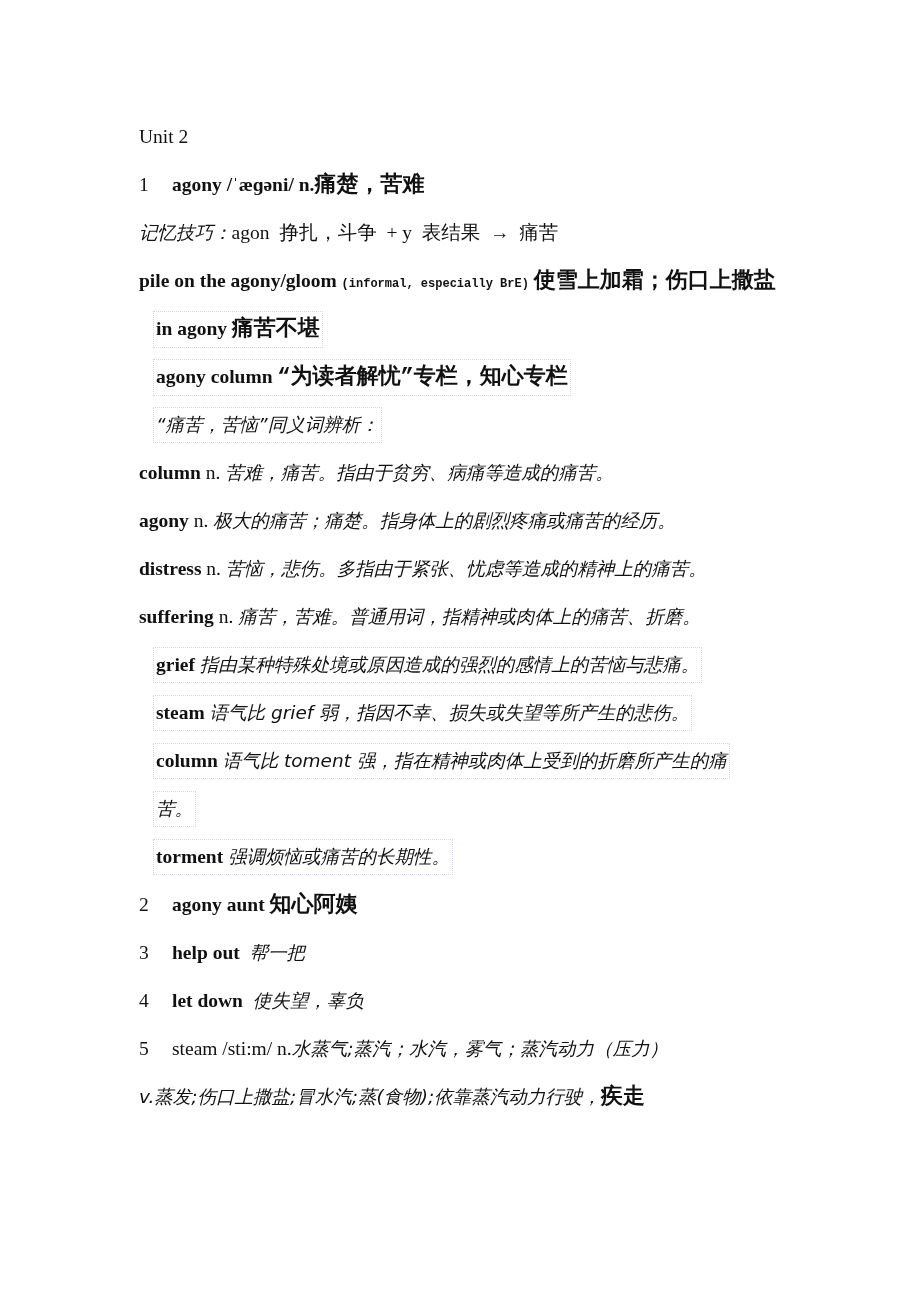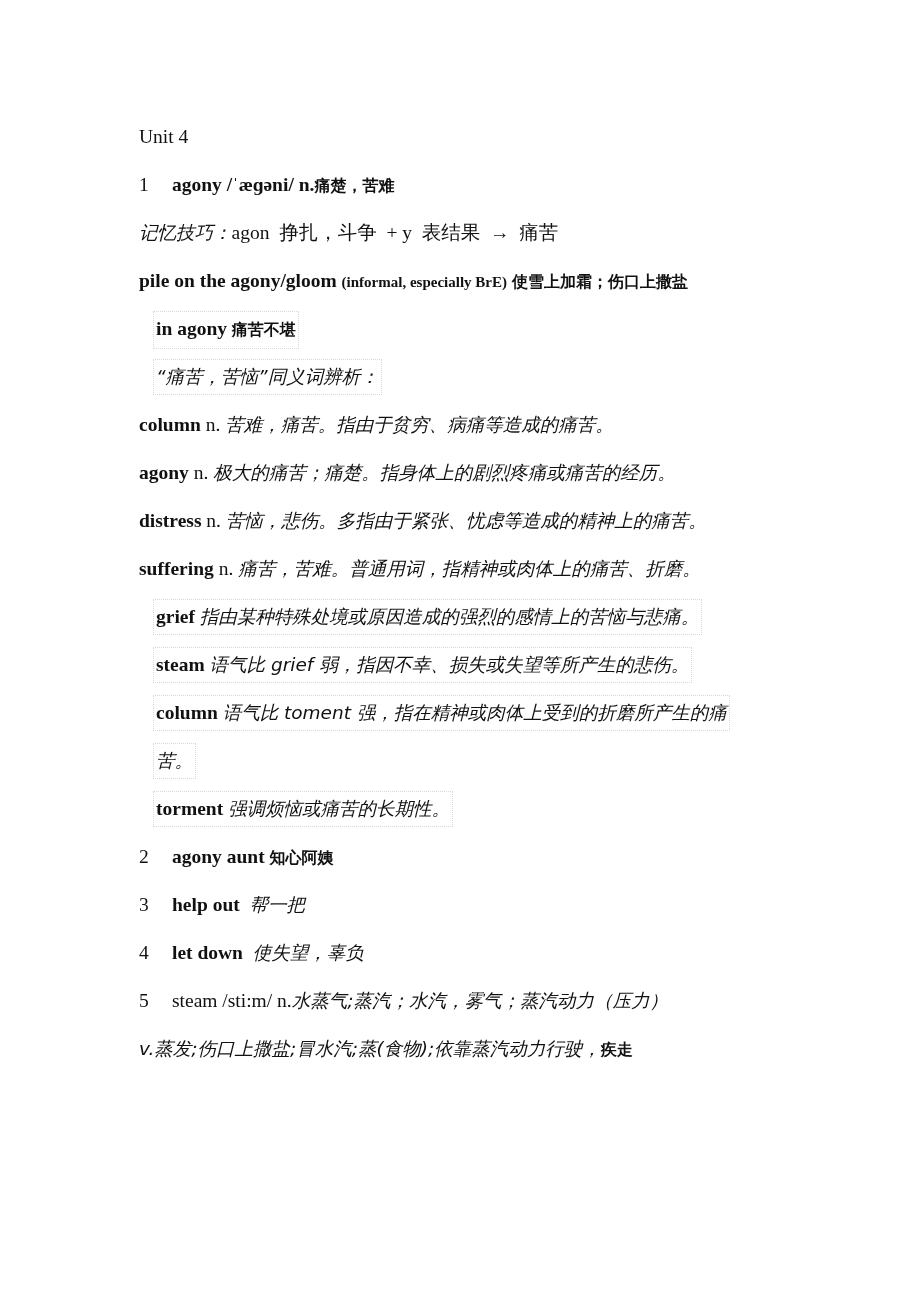--- a/index.html
+++ b/index.html
@@ -4,31 +4,31 @@
 <style>
   html, body { margin: 0; padding: 0; background: #ffffff; }
   body { width: 920px; height: 1302px; position: relative; overflow: hidden;
          font-family: "Liberation Serif", "DejaVu Serif", serif; color: #111111; }
   .page { position: absolute; left: 139px; top: 122px; width: 660px; }
   .line { height: 48px; line-height: 30px; font-size: 19.5px; white-space: nowrap; position: relative; }
   .line > .box { display: inline-block; }
   .dotted { outline: 1px dotted #d6d6e6; outline-offset: 2px; margin-left: 17px; }
   .b { font-weight: bold; }
   .num { display: inline-block; width: 33px; }
-  .small { font-family: Liberation Serif, serif; font-size: 15px; font-weight: bold; }
+  .small { font-family: Liberation Mono, monospace; font-size: 12px; font-weight: bold; }
   .cn { font-family: "DejaVu Sans", sans-serif; font-size: 18.5px; font-style: italic; }
-  .cnb { font-family: Liberation Mono, monospace; font-size: 16px; font-weight: bold; }
+  .cnb { font-family: Liberation Mono, monospace; font-size: 22px; font-weight: bold; }
 </style>
 </head>
 <body>
 
 <div class="page">
 
   <div class="line">
-    <span>Unit 4</span>
+    <span>Unit 2</span>
   </div>
 
   <div class="line">
     <span class="num">1</span><span class="b">agony /ˈæɡəni/ n.</span><span class="cnb">痛楚，苦难</span>
   </div>
 
   <div class="line">
     <span class="cn">记忆技巧：</span><span style="white-space:pre">agon  挣扎，斗争  + y  表结果  →  痛苦</span>
   </div>
 
@@ -38,20 +38,26 @@
     <span class="cnb">使雪上加霜；伤口上撒盐</span>
   </div>
 
   <div class="line">
     <span class="box dotted">
       <span class="b">in agony</span>
       <span class="cnb">痛苦不堪</span>
     </span>
   </div>
 
+  <div class="line">
+    <span class="box dotted">
+      <span class="b">agony column</span>
+      <span class="cnb">“为读者解忧”</span><span class="cnb">专栏，知心专栏</span>
+    </span>
+  </div>
 
   <div class="line">
     <span class="box dotted cn">“痛苦，苦恼”同义词辨析：</span>
   </div>
 
   <div class="line">
     <span class="b">column</span>
     <span>n.</span>
     <span class="cn">苦难，痛苦。指由于贫穷、病痛等造成的痛苦。</span>
   </div>

